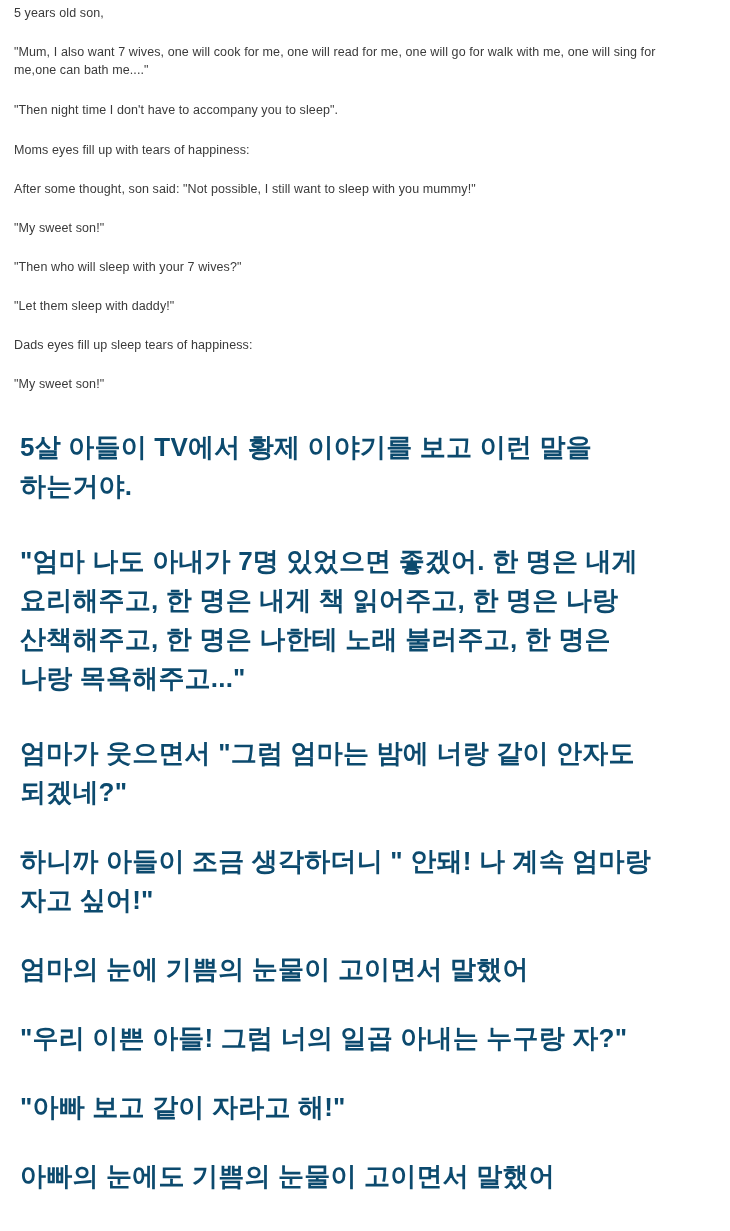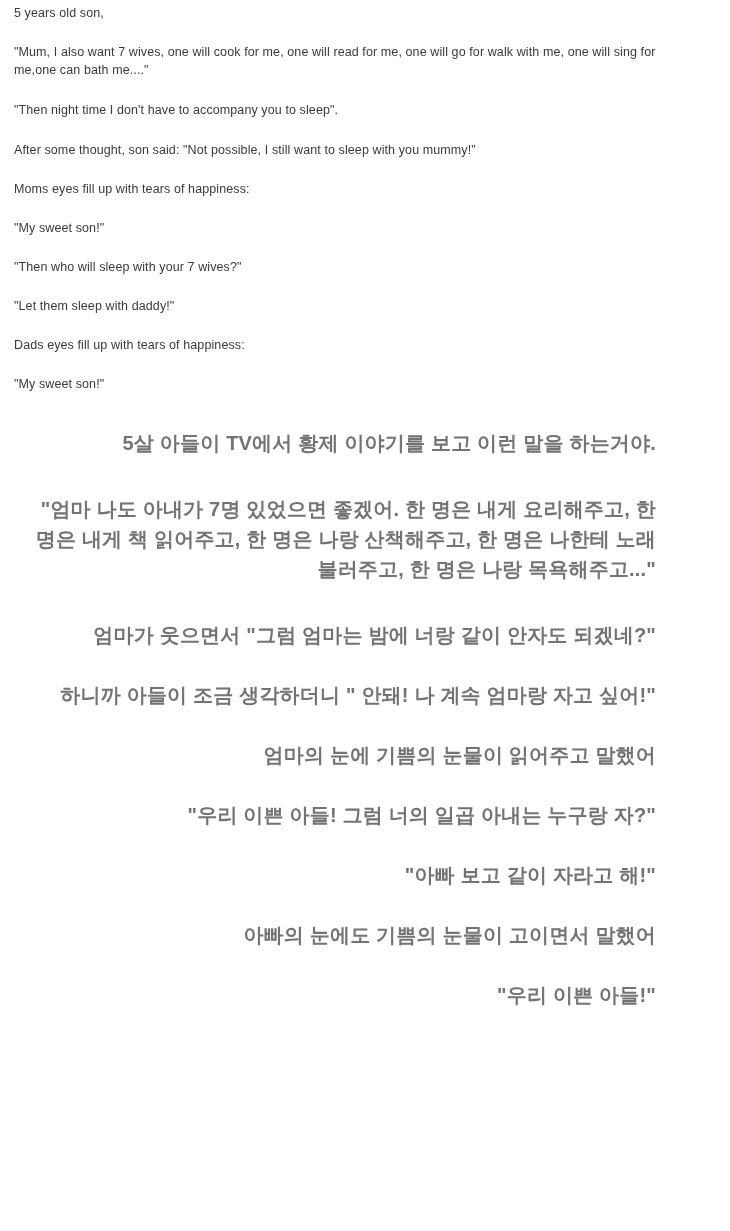--- a/index.html
+++ b/index.html
@@ -40,63 +40,62 @@
   }
   .eng-line.wrap {
     margin-bottom: 22px;
   }
   
   .korean-block {
     padding: 14px 12px 20px 20px;
     box-sizing: border-box;
   }
   .kor-line {
-    font-size: 20px;
+    font-size: 26px;
     font-weight: bold;
     line-height: 1.5;
-    color: #737373;
+    color: #0c4a6e;
     margin: 0 0 30px 0;
     letter-spacing: 0.2px;
     word-break: keep-all;
     max-width: 705px;
-    text-align: right;
   }
   .kor-line.tight {
     margin-bottom: 30px;
   }
   .kor-line.big-gap {
     margin-bottom: 36px;
   }
   .kor-line.last {
     margin-bottom: 16px;
   }
 </style>
 </head>
 <body>
 
 <div class="page">
 
   <div class="english-block">
     <p class="eng-line first">5 years old son,</p>
     <p class="eng-line wrap">"Mum, I also want 7 wives, one will cook for me, one will read for me, one will go for walk with me, one will sing for me,one can bath me...."</p>
     <p class="eng-line">"Then night time I don't have to accompany you to sleep".</p>
+    <p class="eng-line">Moms eyes fill up with tears of happiness:</p>
     <p class="eng-line">After some thought, son said: "Not possible, I still want to sleep with you mummy!"</p>
-    <p class="eng-line">Moms eyes fill up with tears of happiness:</p>
     <p class="eng-line">"My sweet son!"</p>
     <p class="eng-line">"Then who will sleep with your 7 wives?"</p>
     <p class="eng-line">"Let them sleep with daddy!"</p>
-    <p class="eng-line">Dads eyes fill up with tears of happiness:</p>
+    <p class="eng-line">Dads eyes fill up sleep tears of happiness:</p>
     <p class="eng-line">"My sweet son!"</p>
   </div>
 
   <div class="korean-block">
     <p class="kor-line big-gap">5살 아들이 TV에서 황제 이야기를 보고 이런 말을 하는거야.</p>
     <p class="kor-line big-gap">"엄마 나도 아내가 7명 있었으면 좋겠어. 한 명은 내게 요리해주고, 한 명은 내게 책 읽어주고, 한 명은 나랑 산책해주고, 한 명은 나한테 노래 불러주고, 한 명은 나랑 목욕해주고..."</p>
     <p class="kor-line tight">엄마가 웃으면서 "그럼 엄마는 밤에 너랑 같이 안자도 되겠네?"</p>
     <p class="kor-line tight">하니까 아들이 조금 생각하더니 " 안돼! 나 계속 엄마랑 자고 싶어!"</p>
-    <p class="kor-line tight">엄마의 눈에 기쁨의 눈물이 읽어주고 말했어</p>
+    <p class="kor-line tight">엄마의 눈에 기쁨의 눈물이 고이면서 말했어</p>
     <p class="kor-line tight">"우리 이쁜 아들! 그럼 너의 일곱 아내는 누구랑 자?"</p>
     <p class="kor-line tight">"아빠 보고 같이 자라고 해!"</p>
     <p class="kor-line tight">아빠의 눈에도 기쁨의 눈물이 고이면서 말했어</p>
     <p class="kor-line last">"우리 이쁜 아들!"</p>
   </div>
 
 </div>
 
 </body></html>

